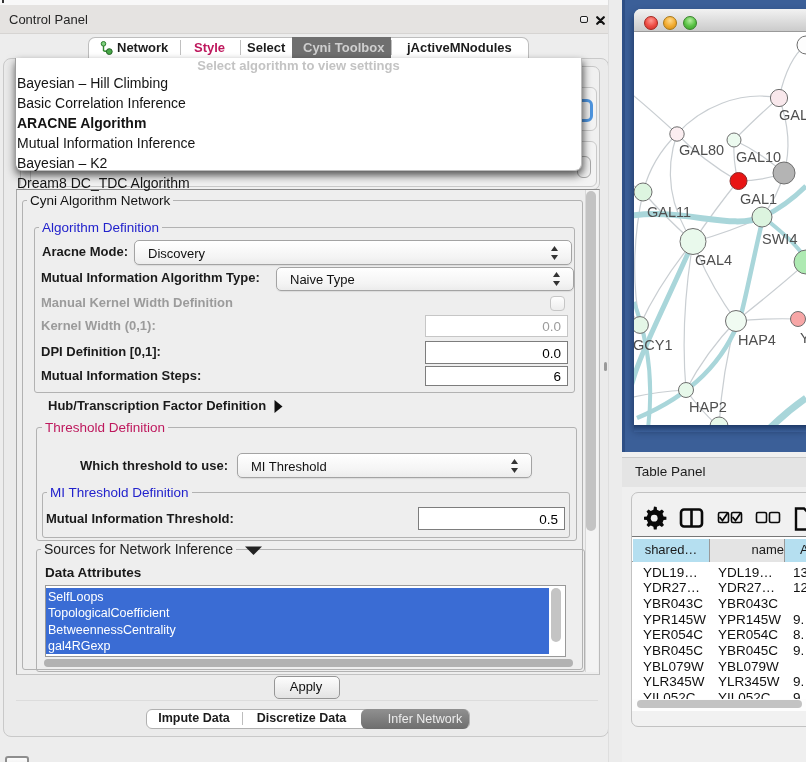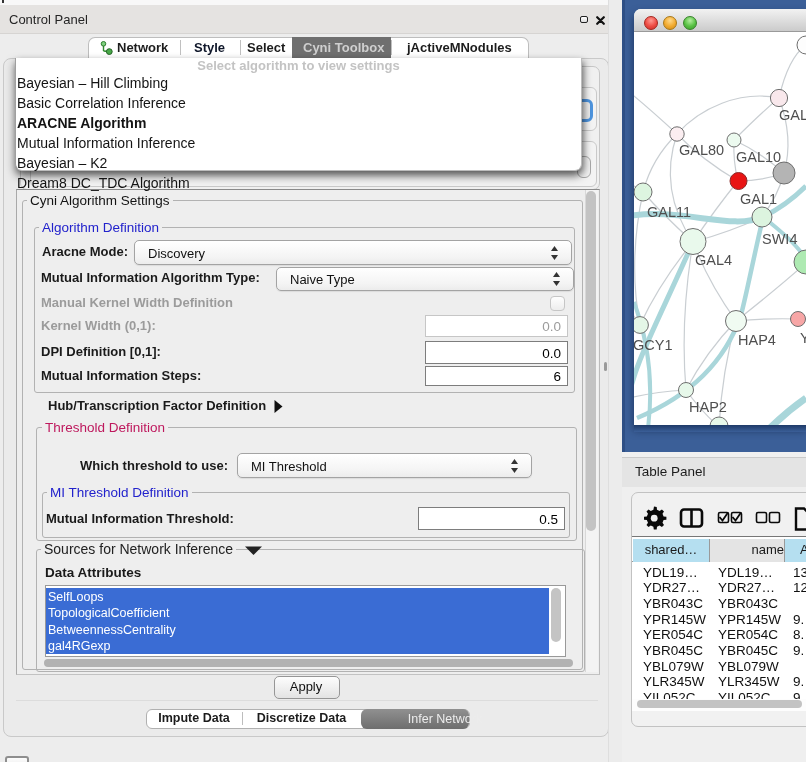--- a/index.html
+++ b/index.html
@@ -43,41 +43,41 @@
 <div class="abs" style="left:88px;top:37px;height:22px;">
   <svg class="abs" style="left:12px;top:4px;" width="13" height="14" viewBox="0 0 13 14">
     <line x1="3.5" y1="3.5" x2="3.5" y2="10" stroke="#2e8b2e" stroke-width="1.4"></line>
     <line x1="3.5" y1="10" x2="9" y2="10.5" stroke="#2e8b2e" stroke-width="1.4"></line>
     <circle cx="3.5" cy="2.8" r="2.3" fill="#7ed07e" stroke="#2e7d2e" stroke-width="1"></circle>
     <circle cx="9.3" cy="10.6" r="2.9" fill="#49a949" stroke="#256325" stroke-width="1"></circle>
   </svg>
   <div class="abs" style="left:29px;top:3px;font-size:13px;font-weight:bold;color:#1c1c1c;">Network</div>
 </div>
 <div class="abs" style="left:180px;top:40px;width:1px;height:15px;background:#c0c0c0;"></div>
-<div class="abs" style="left:194px;top:40px;font-size:13px;font-weight:bold;color:#0f172a;">Style</div>
+<div class="abs" style="left:194px;top:40px;font-size:13px;font-weight:bold;color:#be185d;">Style</div>
 <div class="abs" style="left:240px;top:40px;width:1px;height:15px;background:#c0c0c0;"></div>
 <div class="abs" style="left:247px;top:40px;font-size:13px;font-weight:bold;color:#1c1c1c;">Select</div>
 <div class="abs" style="left:292px;top:37px;width:99px;height:21px;background:#6f6f6f;"></div>
 <div class="abs" style="left:303px;top:40px;font-size:13px;font-weight:bold;color:#cfcfcf;">Cyni Toolbox</div>
 <div class="abs" style="left:391px;top:40px;width:1px;height:15px;background:#c0c0c0;"></div>
 <div class="abs" style="left:407px;top:40px;font-size:13px;font-weight:bold;color:#1c1c1c;">jActiveMNodules</div>
 
 <div class="abs" style="left:20px;top:66px;width:578px;height:122px;border:1px solid #c6c6c6;border-radius:7px;background:#f0f0f0;"></div>
 <div class="abs" style="left:30px;top:87px;width:565px;height:42px;border:1px solid #c9c9c9;border-radius:6px;background:#f3f3f3;"></div>
 <div class="abs" style="left:575px;top:99px;width:12px;height:17px;border:3.5px solid #4e94dd;border-radius:6px;background:#ececec;"></div>
 <div class="abs" style="left:30px;top:141px;width:565px;height:44px;border:1px solid #c9c9c9;border-radius:6px;background:#f3f3f3;"></div>
 <div class="abs" style="left:577px;top:156px;width:12px;height:20px;border:1.5px solid #a8a8a8;border-radius:6px;background:#f0f0f0;"></div>
 
 <div class="abs" style="left:16px;top:189px;width:582px;height:484px;background:#eeeeee;border-top:1px solid #8a8a8a;border-left:1px solid #a9a9a9;border-right:1px solid #bbb;border-bottom:1px solid #c2c2c2;"></div>
 
 <div class="abs" style="left:585px;top:190px;width:12px;height:482px;background:#f3f3f3;border-left:1px solid #d8d8d8;"></div>
 <div class="abs" style="left:586px;top:191px;width:10px;height:340px;background:#c3c3c3;border-radius:5px;"></div>
 
 <div class="gbox" style="left:22px;top:200px;width:559px;height:468px;"></div>
-<div class="gcap" style="left:27px;top:194px;color:#141414;">Cyni Algorithm Settings</div>
+<div class="gcap" style="left:27px;top:194px;color:#141414;">Cyni Algorithm Network</div>
 
 <div class="gbox" style="left:34px;top:227px;width:539px;height:164px;"></div>
 <div class="gcap" style="left:39px;top:221px;color:#2222cc;">Algorithm Definition</div>
 <div class="lbl abs" style="left:42px;top:244px;">Aracne Mode:</div>
 <div class="combo" style="left:134px;top:240px;width:436px;height:23px;">
   <span class="ct">Discovery</span>
   <svg class="spin" viewBox="0 0 9 14">
       <path d="M4.5 0 L8 5 L1 5 Z" fill="#333"></path>
       <path d="M4.5 14 L1 9 L8 9 Z" fill="#333"></path>
     </svg>
@@ -141,21 +141,21 @@
 <div class="abs" style="left:16px;top:700px;width:582px;height:1px;background:#dcdcdc;"></div>
 
 <div class="abs" style="left:274px;top:676px;width:64px;height:21px;border:1px solid #969696;border-radius:5px;background:linear-gradient(#fdfdfd,#e3e3e3);"></div>
 <div class="abs" style="left:274px;top:679px;width:64px;text-align:center;font-size:13px;color:#111;">Apply</div>
 
 <div class="abs" style="left:146px;top:709px;width:322px;height:18px;background:#fff;border:1px solid #b0b0b0;border-radius:6px;"></div>
 <div class="abs" style="left:242px;top:712px;width:1px;height:13px;background:#bdbdbd;"></div>
 <div class="abs" style="left:146px;top:711px;width:96px;text-align:center;font-size:12.5px;font-weight:bold;color:#1c1c1c;">Impute Data</div>
 <div class="abs" style="left:242px;top:711px;width:119px;text-align:center;font-size:12.5px;font-weight:bold;color:#1c1c1c;">Discretize Data</div>
 <div class="abs" style="left:361px;top:709px;width:108px;height:20px;background:linear-gradient(#909090,#6e6e6e);border-radius:6px;"></div>
-<div class="abs" style="left:361px;top:712px;width:128px;text-align:center;font-size:12.5px;color:#ececec;margin-left:20px;">Infer Network</div>
+<div class="abs" style="left:361px;top:712px;width:128px;text-align:center;font-size:12.5px;color:#ececec;">Infer Network</div>
 
 <div class="abs" style="left:16px;top:58px;width:565px;height:112px;background:#ffffff;border-left:1px solid #9f9f9f;border-right:1px solid #bcbcbc;border-bottom:1px solid #bcbcbc;border-radius:0 0 7px 7px;margin-left:-1px;box-shadow:0 5px 10px rgba(0,0,0,0.5),2px 3px 6px rgba(0,0,0,0.28);"></div>
 <div class="abs" style="left:16px;top:58px;width:565px;text-align:center;font-size:13px;font-weight:bold;color:#c3c3c3;">Select algorithm to view settings</div>
 <div class="abs" style="left:17px;top:72.6px;font-size:14px;color:#141414;line-height:20px;">Bayesian – Hill Climbing<br>Basic Correlation Inference<br><span class="b">ARACNE Algorithm</span><br>Mutual Information Inference<br>Bayesian – K2<br>Dream8 DC_TDC Algorithm</div>
 
 <div class="abs" style="left:608px;top:0;width:14px;height:762px;background:#ececec;border-left:1px solid #dedede;"></div>
 <div class="abs" style="left:604px;top:362px;width:3px;height:9px;background:#9a9a9a;border-radius:1.5px;"></div>
 
 <div class="abs" style="left:5px;top:756px;width:20px;height:18px;border:2px solid #8e8e8e;border-radius:3px;background:linear-gradient(#fdfdfd,#d8d8d8);"></div>
 

